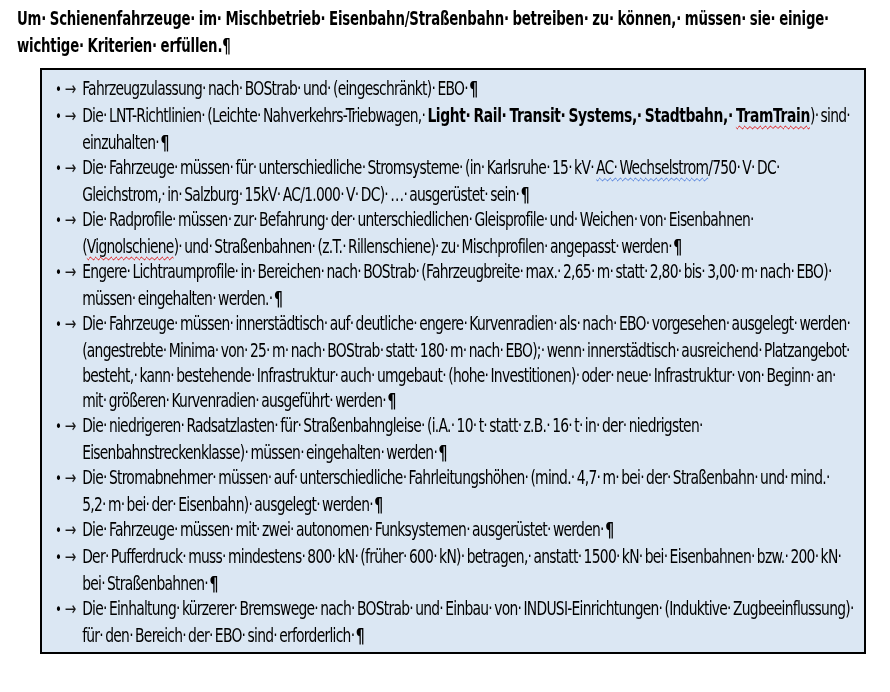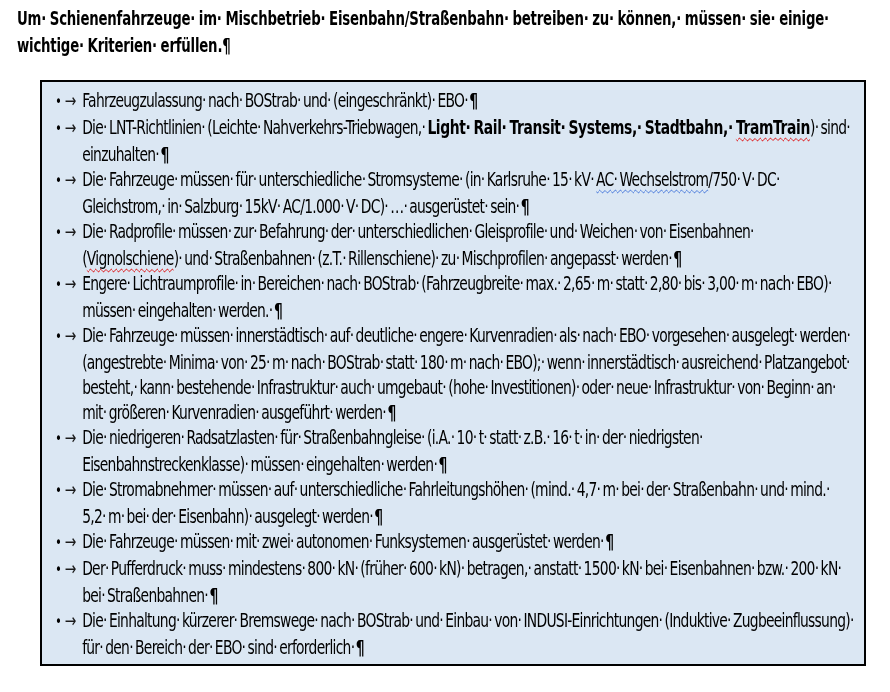--- a/index.html
+++ b/index.html
@@ -12,21 +12,21 @@
 
   .heading{
     position:absolute;left:17px;top:5px;
     width:1223px;transform:scaleX(0.70);transform-origin:top left;
     font-size:19px;line-height:27px;font-weight:bold;
     word-spacing:-1px;letter-spacing:-0.3px;
     white-space:normal;
   }
 
   .box{
-    position:absolute;left:40px;top:80px;width:826px;height:586px;
+    position:absolute;left:40px;top:68px;width:826px;height:586px;
     background:var(--box-bg);border:2px solid var(--box-border);
     overflow:hidden;
   }
   .list{
     width:1126px;transform:scaleX(0.73);transform-origin:top left;
     padding:6px 14px 0 18px;
     font-size:19px;line-height:25px;
     letter-spacing:-1px;word-spacing:-2px;
   }
   .item{padding-left:37px;text-indent:-37px;}

